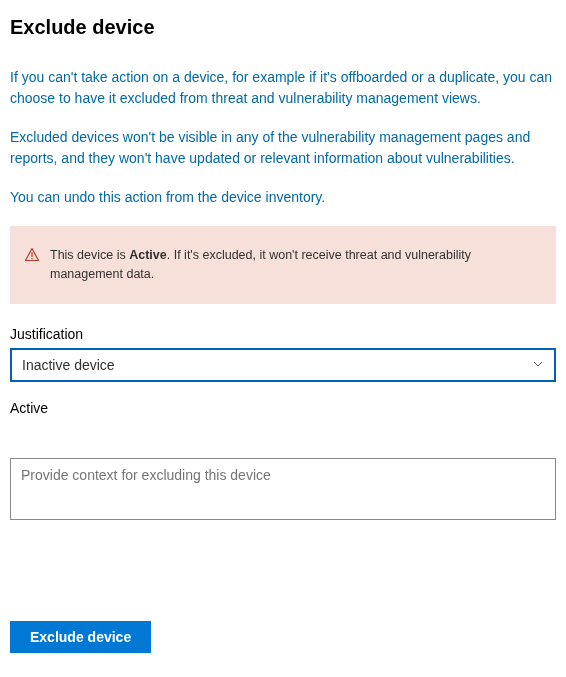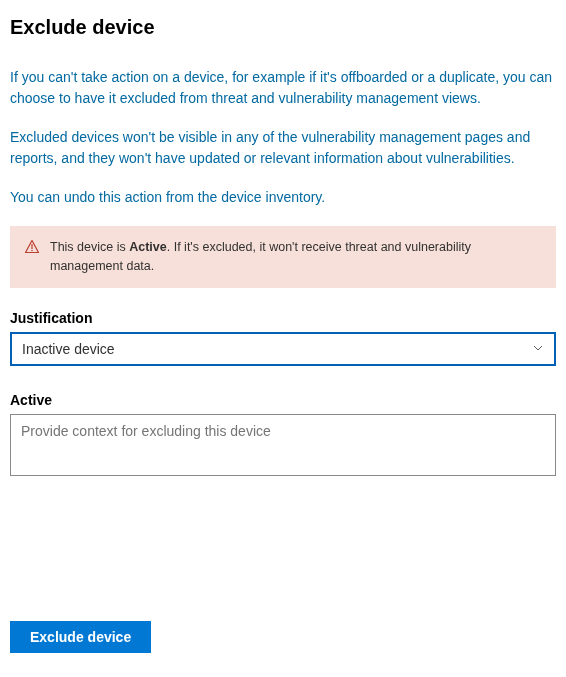--- a/index.html
+++ b/index.html
@@ -23,74 +23,75 @@
       margin-bottom: 28px;
     }
     .description {
       font-size: 14px;
       line-height: 1.5;
       color: #0369a1;
       margin-bottom: 18px;
     }
     .alert {
       background: #f7e0d9;
-      padding: 12px 14px;
+      padding: 20px 14px;
       display: flex;
       align-items: flex-start;
       gap: 10px;
       margin-bottom: 22px;
     }
     .alert-icon {
       flex-shrink: 0;
       margin-top: 1px;
     }
     .alert-text {
       font-size: 12.5px;
       line-height: 1.5;
       color: #323130;
     }
     .alert-text .bold {
       font-weight: 600;
     }
     .field-label {
       font-size: 14px;
-      font-weight: 700;
+      font-weight: 400;
       color: #000;
       margin-bottom: 6px;
       display: block;
     }
     .select-wrapper {
       position: relative;
       border: 2px solid #0261b6;
       background: #fff;
       height: 34px;
       display: flex;
       align-items: center;
       padding: 0 10px;
       cursor: pointer;
-      margin-bottom: 26px;
+      margin-bottom: 18px;
     }
     .select-value {
       flex: 1;
       font-size: 14px;
       color: #323130;
     }
     .chevron {
       flex-shrink: 0;
     }
     .textarea {
       width: 100%;
       border: 1px solid #8a8886;
       background: #fff;
       padding: 8px 10px;
       font-family: inherit;
       font-size: 14px;
       color: #605e5c;
       min-height: 62px;
       resize: none;
+      margin-top: 36px;
     }
     .footer {
       position: absolute;
       left: 10px;
       bottom: 24px;
     }
     .btn-primary {
       background: #0078d4;
       color: #fff;
       border: none;

